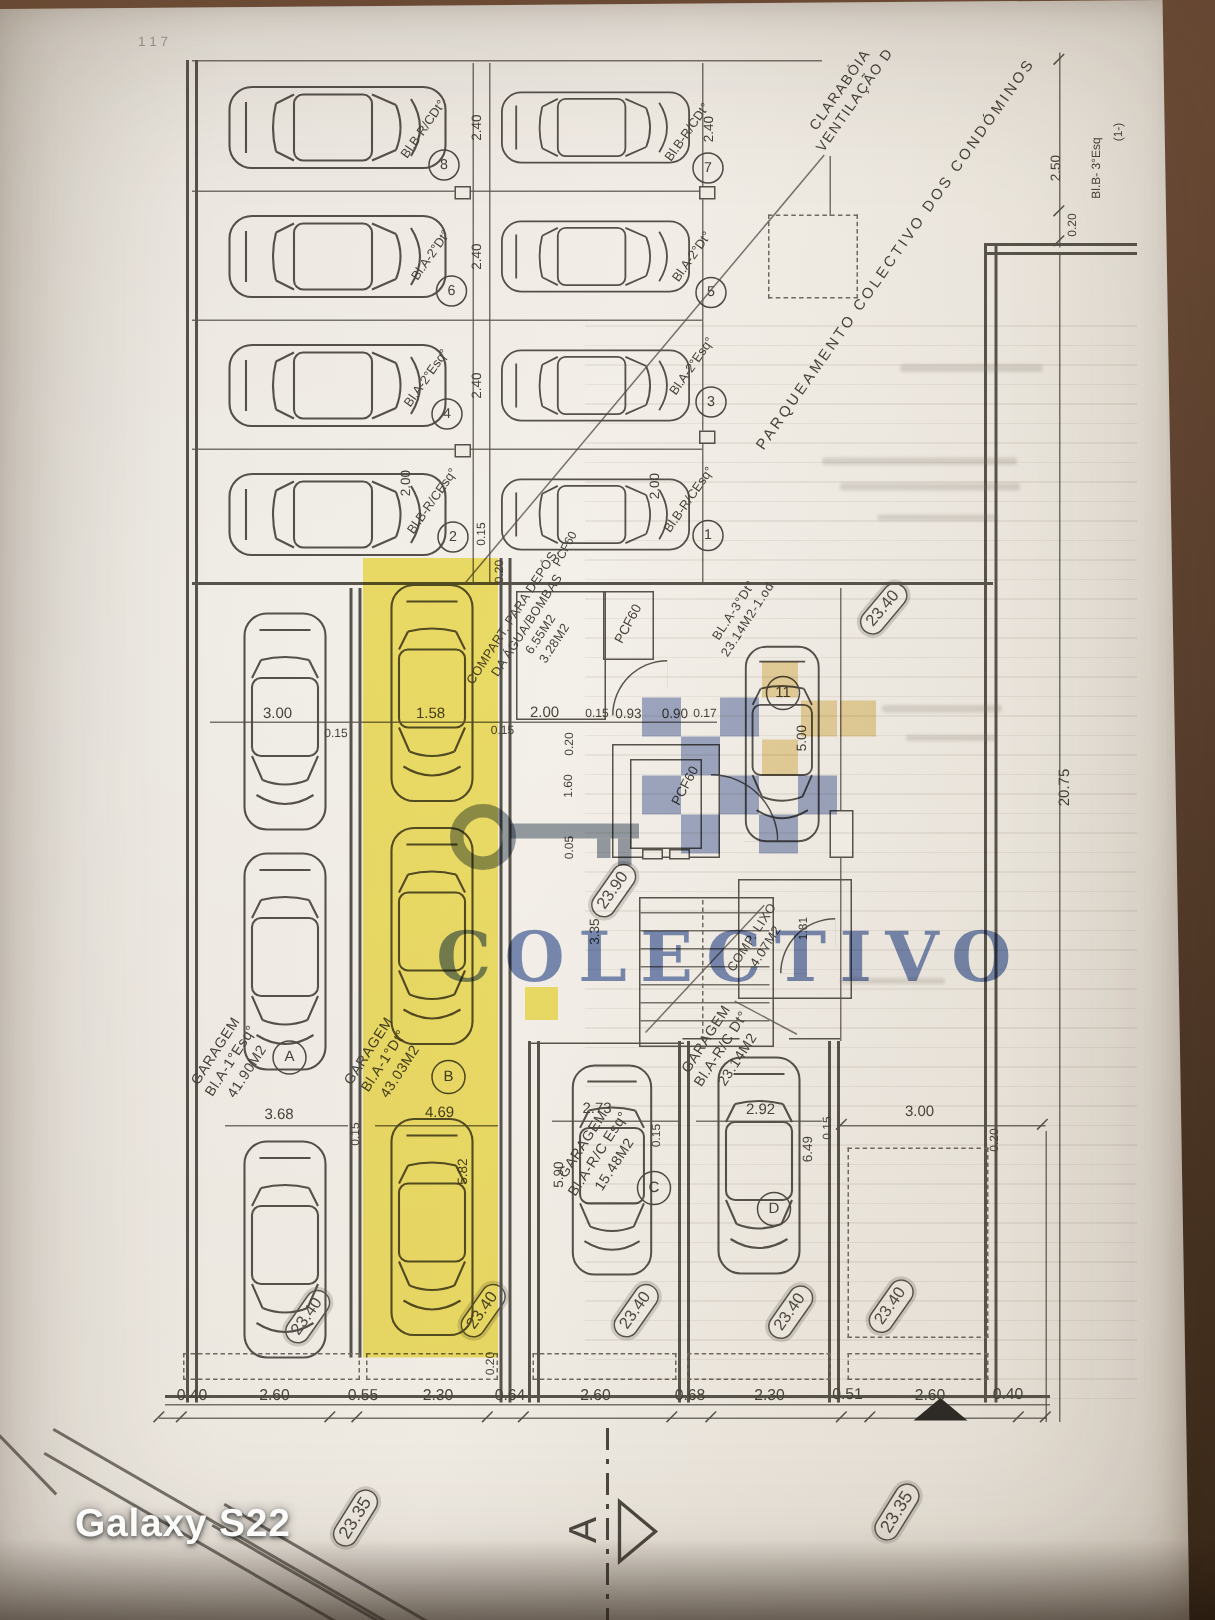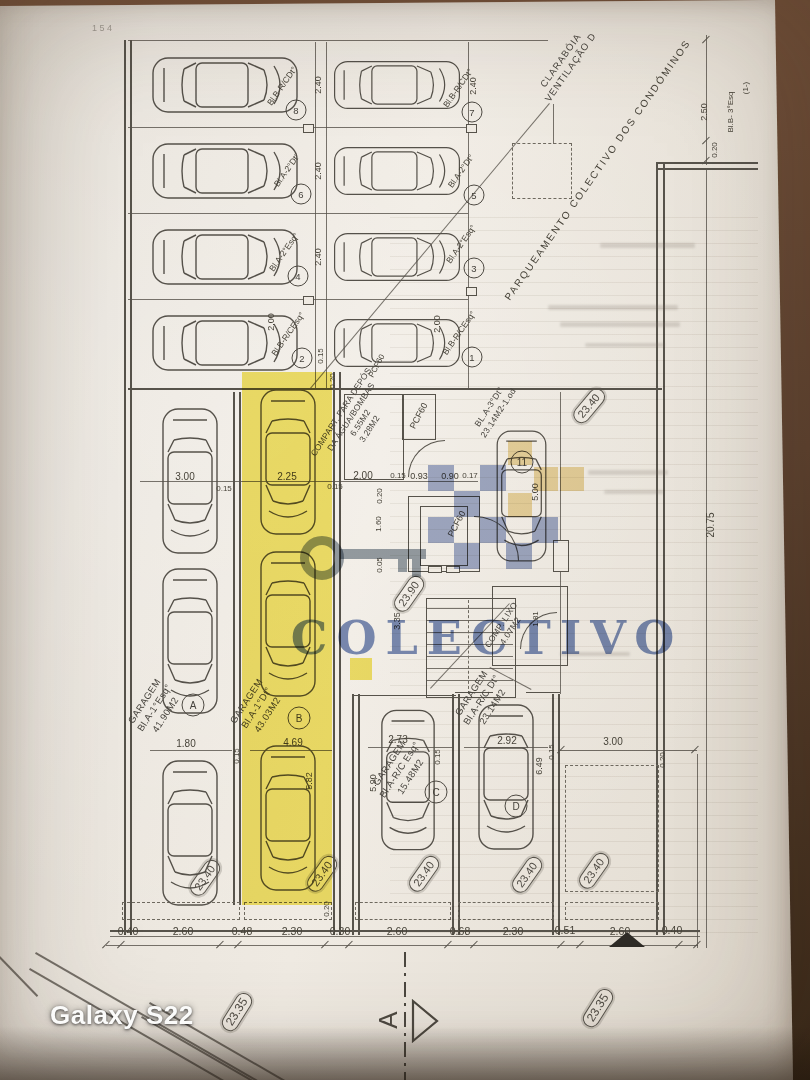--- a/index.html
+++ b/index.html
@@ -329,67 +329,67 @@
   <div class="lvl" style="left:237px;top:1012px;font-size:12px;transform:translate(-50%,-50%) rotate(-58deg)">23.35</div>
   <div class="lvl" style="left:598px;top:1008px;font-size:12px;transform:translate(-50%,-50%) rotate(-58deg)">23.35</div>
 
   <div class="glab" style="left:566px;top:64px;font-size:9.5px;letter-spacing:1px;transform:translate(-50%,-50%) rotate(-55deg)">
     <span>CLARABÓIA</span>
     <span>VENTILAÇÃO D</span>
   </div>
   <div class="t f10 r55" style="left:598px;top:170px;letter-spacing:2px">PARQUEAMENTO COLECTIVO DOS CONDÓMINOS</div>
   <div class="t f8 r90" style="left:731px;top:112px">Bl.B- 3°Esq</div>
   <div class="t f8 r90" style="left:746px;top:88px">(1-)</div>
-  <div class="t f9 r0" style="left:102px;top:28px;opacity:.45">1 5 4</div>
+  <div class="t f9 r0" style="left:102px;top:28px;opacity:.45">1 1 7</div>
 
   <div class="t f9 r90" style="left:318px;top:85px">2.40</div>
   <div class="t f9 r90" style="left:318px;top:171px">2.40</div>
   <div class="t f9 r90" style="left:318px;top:257px">2.40</div>
   <div class="t f9 r90" style="left:473px;top:86px">2.40</div>
   <div class="t f8 r90" style="left:321px;top:356px">0.15</div>
   <div class="t f9 r90" style="left:271px;top:322px">2.00</div>
   <div class="t f9 r90" style="left:437px;top:324px">2.00</div>
   <div class="t f9 r90" style="left:704px;top:112px">2.50</div>
   <div class="t f8 r90" style="left:715px;top:150px">0.20</div>
   <div class="t f10 r90" style="left:711px;top:525px">20.75</div>
   <div class="t f10 r0" style="left:185px;top:477px">3.00</div>
   <div class="t f8 r0" style="left:224px;top:489px">0.15</div>
-  <div class="t f10 r0" style="left:287px;top:477px">2.25</div>
+  <div class="t f10 r0" style="left:287px;top:477px">1.58</div>
   <div class="t f10 r0" style="left:363px;top:476px">2.00</div>
   <div class="t f8 r0" style="left:398px;top:476px">0.15</div>
   <div class="t f9 r0" style="left:419px;top:476px">0.93</div>
   <div class="t f9 r0" style="left:450px;top:476px">0.90</div>
   <div class="t f8 r0" style="left:470px;top:476px">0.17</div>
   <div class="t f8 r0" style="left:335px;top:487px">0.15</div>
   <div class="t f8 r90" style="left:333px;top:381px">0.20</div>
   <div class="t f8 r90" style="left:380px;top:496px">0.20</div>
   <div class="t f8 r90" style="left:379px;top:524px">1.60</div>
   <div class="t f8 r90" style="left:380px;top:565px">0.05</div>
   <div class="t f9 r90" style="left:397px;top:621px">3.35</div>
   <div class="t f9 r90" style="left:535px;top:492px">5.00</div>
   <div class="t f8 r90" style="left:536px;top:619px">1.81</div>
   <div class="t f9 r90" style="left:309px;top:781px">5.82</div>
   <div class="t f9 r90" style="left:373px;top:783px">5.90</div>
   <div class="t f9 r90" style="left:539px;top:766px">6.49</div>
   <div class="t f8 r90" style="left:552px;top:752px">0.15</div>
   <div class="t f8 r90" style="left:438px;top:757px">0.15</div>
   <div class="t f8 r90" style="left:237px;top:756px">0.15</div>
-  <div class="t f10 r0" style="left:186px;top:744px">1.80</div>
+  <div class="t f10 r0" style="left:186px;top:744px">3.68</div>
   <div class="t f10 r0" style="left:293px;top:743px">4.69</div>
   <div class="t f10 r0" style="left:398px;top:740px">2.73</div>
   <div class="t f10 r0" style="left:507px;top:741px">2.92</div>
   <div class="t f10 r0" style="left:613px;top:742px">3.00</div>
   <div class="t f8 r90" style="left:663px;top:760px">0.20</div>
   <div class="t f8 r90" style="left:327px;top:909px">0.20</div>
 
   <div class="t f105 r0" style="left:128px;top:931px">0.40</div>
   <div class="t f105 r0" style="left:183px;top:931px">2.60</div>
-  <div class="t f105 r0" style="left:242px;top:931px">0.48</div>
+  <div class="t f105 r0" style="left:242px;top:931px">0.55</div>
   <div class="t f105 r0" style="left:292px;top:931px">2.30</div>
-  <div class="t f105 r0" style="left:340px;top:931px">0.30</div>
+  <div class="t f105 r0" style="left:340px;top:931px">0.64</div>
   <div class="t f105 r0" style="left:397px;top:931px">2.60</div>
   <div class="t f105 r0" style="left:460px;top:931px">0.68</div>
   <div class="t f105 r0" style="left:513px;top:931px">2.30</div>
   <div class="t f105 r0" style="left:565px;top:930px">0.51</div>
   <div class="t f105 r0" style="left:620px;top:931px">2.60</div>
   <div class="t f105 r0" style="left:672px;top:930px">0.40</div>
 
   <div class="north" style="left:609px;top:932px"></div>
   <div class="dd" style="left:404px;top:952px;height:128px"></div>
   <div class="t r90" style="left:389px;top:1020px;font-size:26px;color:#4c4840">A</div>

